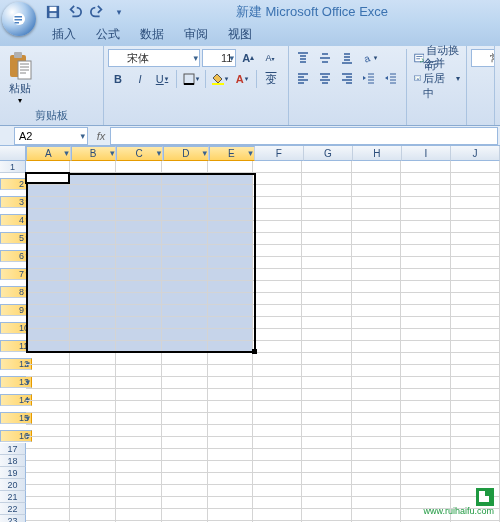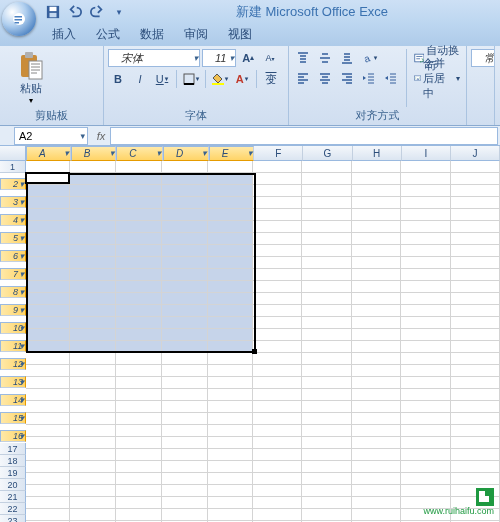--- a/index.html
+++ b/index.html
@@ -11,24 +11,24 @@
 .qat-btn { width: 18px; height: 18px; display: flex; align-items: center; justify-content: center; }
 .title-text { flex: 1; text-align: center; color: #3b72b0; font-size: 13px; white-space: nowrap; overflow: hidden; }
 .tabs { height: 22px; background: linear-gradient(#bcd6f0, #aecbe9); display: flex; align-items: flex-end; padding-left: 42px; font-size: 12px; }
 .tab { padding: 3px 10px 3px; color: #2b4d7a; cursor: pointer; }
 .tab.active { background: #e3ecf7; border-radius: 3px 3px 0 0; border: 1px solid #9ab9df; border-bottom: none; color: #0f3c70; }
 .ribbon { height: 80px; background: linear-gradient(#e3ecf7, #d0def0); border-bottom: 1px solid #8aaad0; display: flex; font-size: 11px; }
 .group { border-right: 1px solid #aac3e0; display: flex; flex-direction: column; padding: 3px 4px 0; position: relative; }
 .group-title { text-align: center; font-size: 11px; color: #3a628e; padding: 1px 0 2px; }
 .grp-body { display: flex; gap: 3px; flex: 1; }
 .vcol { display: flex; flex-direction: column; gap: 2px; }
-.big-btn { display: flex; flex-direction: column; align-items: center; padding: 2px 4px; cursor: pointer; margin-left: 11px; }
+.big-btn { display: flex; flex-direction: column; align-items: center; padding: 2px 4px; cursor: pointer; }
 .big-btn .lbl { font-size: 11px; color: #2b4d7a; }
 .sm { display: flex; align-items: center; gap: 2px; font-size: 11px; color: #2b4d7a; cursor: pointer; padding: 0 2px; height: 18px; }
-.sel { background: #fff; border: 1px solid #9ab9df; height: 18px; font-size: 11px; padding: 0 12px 0 12px; color: #333; position: relative; display: inline-flex; align-items: center; font-style: italic; }
+.sel { background: #fff; border: 1px solid #9ab9df; height: 18px; font-size: 11px; padding: 0 12px 0 18px; color: #333; position: relative; display: inline-flex; align-items: center; }
 .sel::after { content: "▾"; position: absolute; right: 1px; font-size: 9px; color: #3a628e; }
 .row { display: flex; gap: 2px; }
 .ib { width: 20px; height: 18px; border: 1px solid transparent; display: flex; align-items: center; justify-content: center; cursor: pointer; font-size: 11px; color: #2b4d7a; }
 .ib.dd::after { content: "▾"; font-size: 7px; margin-left: 1px; }
 .formula-bar { height: 20px; background: #e3ecf7; display: flex; align-items: center; border-bottom: 1px solid #9ab9df; font-size: 11px; }
 .namebox { width: 74px; height: 18px; background: #fff; border: 1px solid #9ab9df; margin: 0 4px 0 14px; padding: 0 4px; display: flex; align-items: center; position: relative; }
 .namebox::after { content: "▾"; position: absolute; right: 2px; font-size: 9px; color: #3a628e; }
 .fx { width: 18px; text-align: center; font-style: italic; color: #666; }
 .fcell { flex: 1; height: 18px; background: #fff; border: 1px solid #9ab9df; margin-right: 2px; }
 .sheet { position: relative; height: 376px; overflow: hidden; }
@@ -141,21 +141,20 @@
               <rect x="0" y="10" width="12" height="2" fill="#ffff00"></rect>
             </svg>
           </span>
         <span class="ib dd">
             <span style="font-weight:bold;color:#c0392b">A</span>
           </span>
         <span style="width:1px;background:#aac3e0;margin:0 2px"></span>
         <span class="ib" style="text-decoration:overline">变</span>
       </div>
     </div>
-    <div class="group-title">字体</div>
   </div>
 
   <div class="group" style="width:178px">
     <div class="grp-body">
       <div class="vcol">
         <div class="row">
           <span class="ib">
               <svg width="14" height="14" viewBox="0 0 14 14">
                 <path d="M2 2h10M4 5h6M4 8h6M4 11h6" stroke="#355f9c" stroke-width="1.5"></path>
               </svg>
@@ -221,21 +220,20 @@
             <svg width="14" height="14" viewBox="0 0 14 14">
               <rect x="1" y="3" width="12" height="8" fill="#fff" stroke="#355f9c"></rect>
               <text x="5" y="10" font-size="8" fill="#355f9c">a</text>
               <path d="M2 7l2-1v2zM12 7l-2-1v2z" fill="#2e8b57"></path>
             </svg>
             <span>合并后居中</span>
             <span style="font-size:8px;margin-left:2px">▾</span>
           </div>
       </div>
     </div>
-    <div class="group-title">对齐方式</div>
   </div>
 
   <div class="group" style="width:28px;overflow:hidden">
     <div class="grp-body">
         <span class="sel" style="width:40px">常</span>
       </div>
   </div>
 </div>
 
 <div class="formula-bar">

